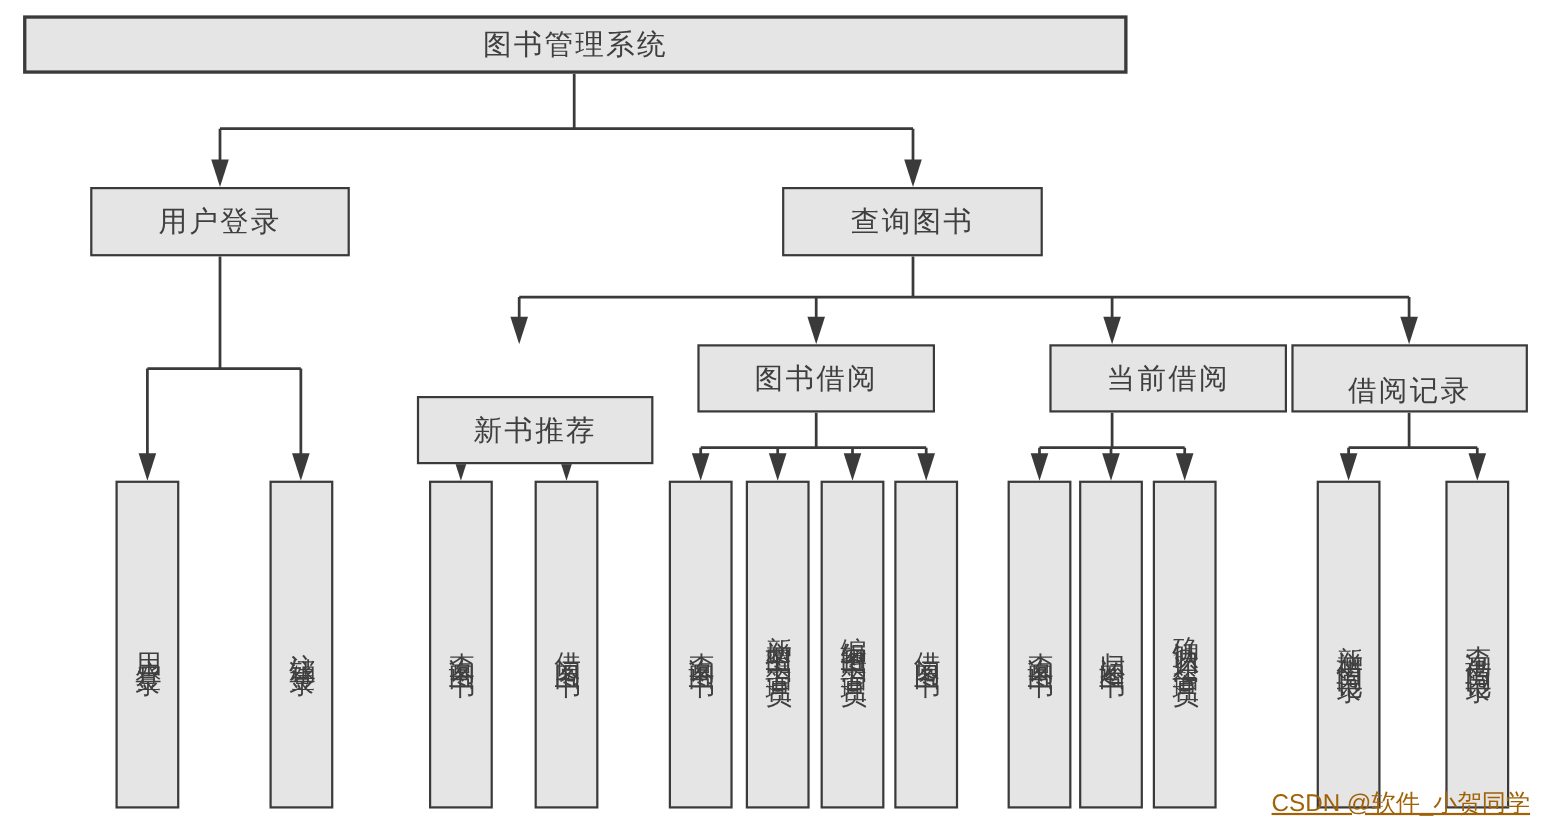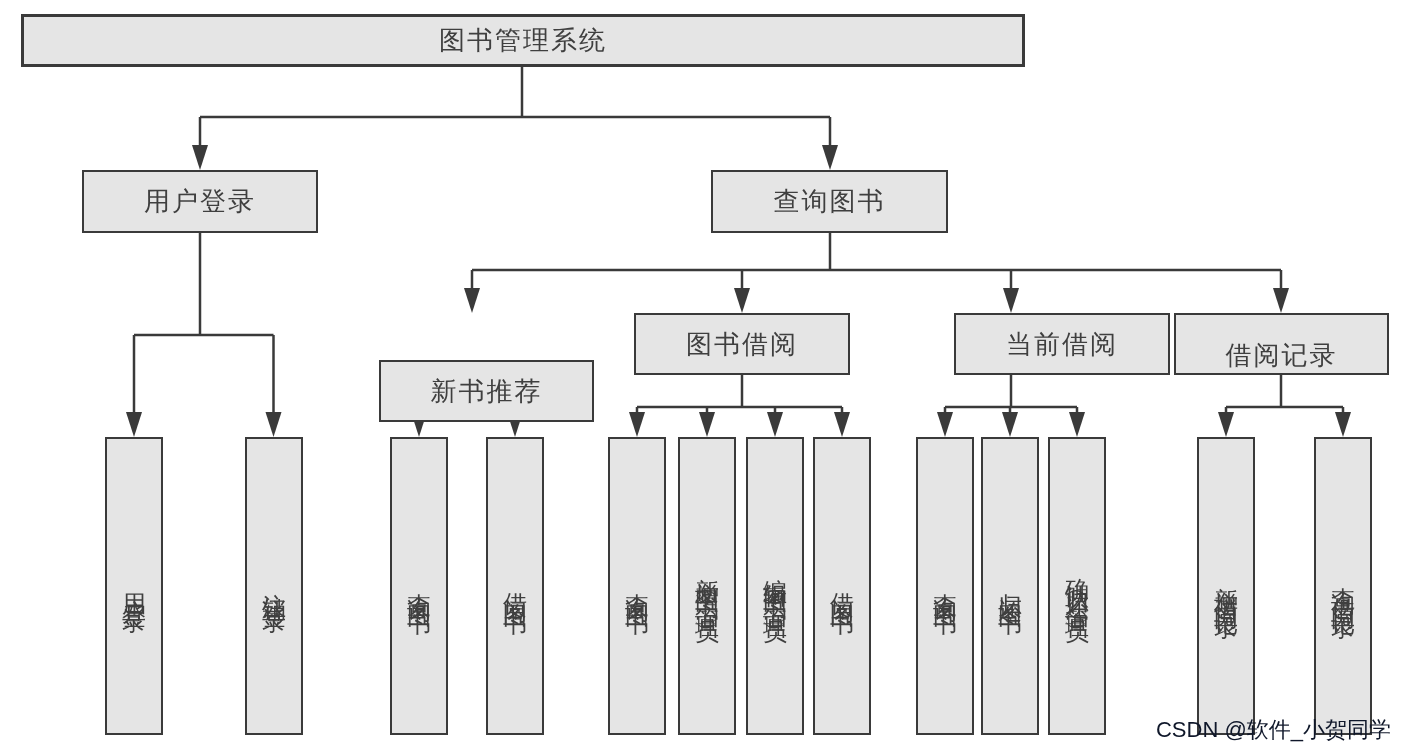--- a/index.html
+++ b/index.html
@@ -45,23 +45,24 @@
     text-orientation: mixed;
     font-size: 24px;
     letter-spacing: 6px;
     line-height: 1;
   }
   #watermark {
     position: absolute;
     right: 14px;
     bottom: 2px;
     font-size: 22px;
-    color: #0f172a;
+    color: #a16207;
     z-index: 3;
     white-space: nowrap;
+    text-decoration: underline;
   }
 </style>
 </head>
 <body>
 
 <div id="canvas">
 
   <svg id="connectors" viewBox="0 0 1405 747" xmlns="http://www.w3.org/2000/svg">
     <g stroke="#3a3a3a" stroke-width="2.5" fill="none">
 

